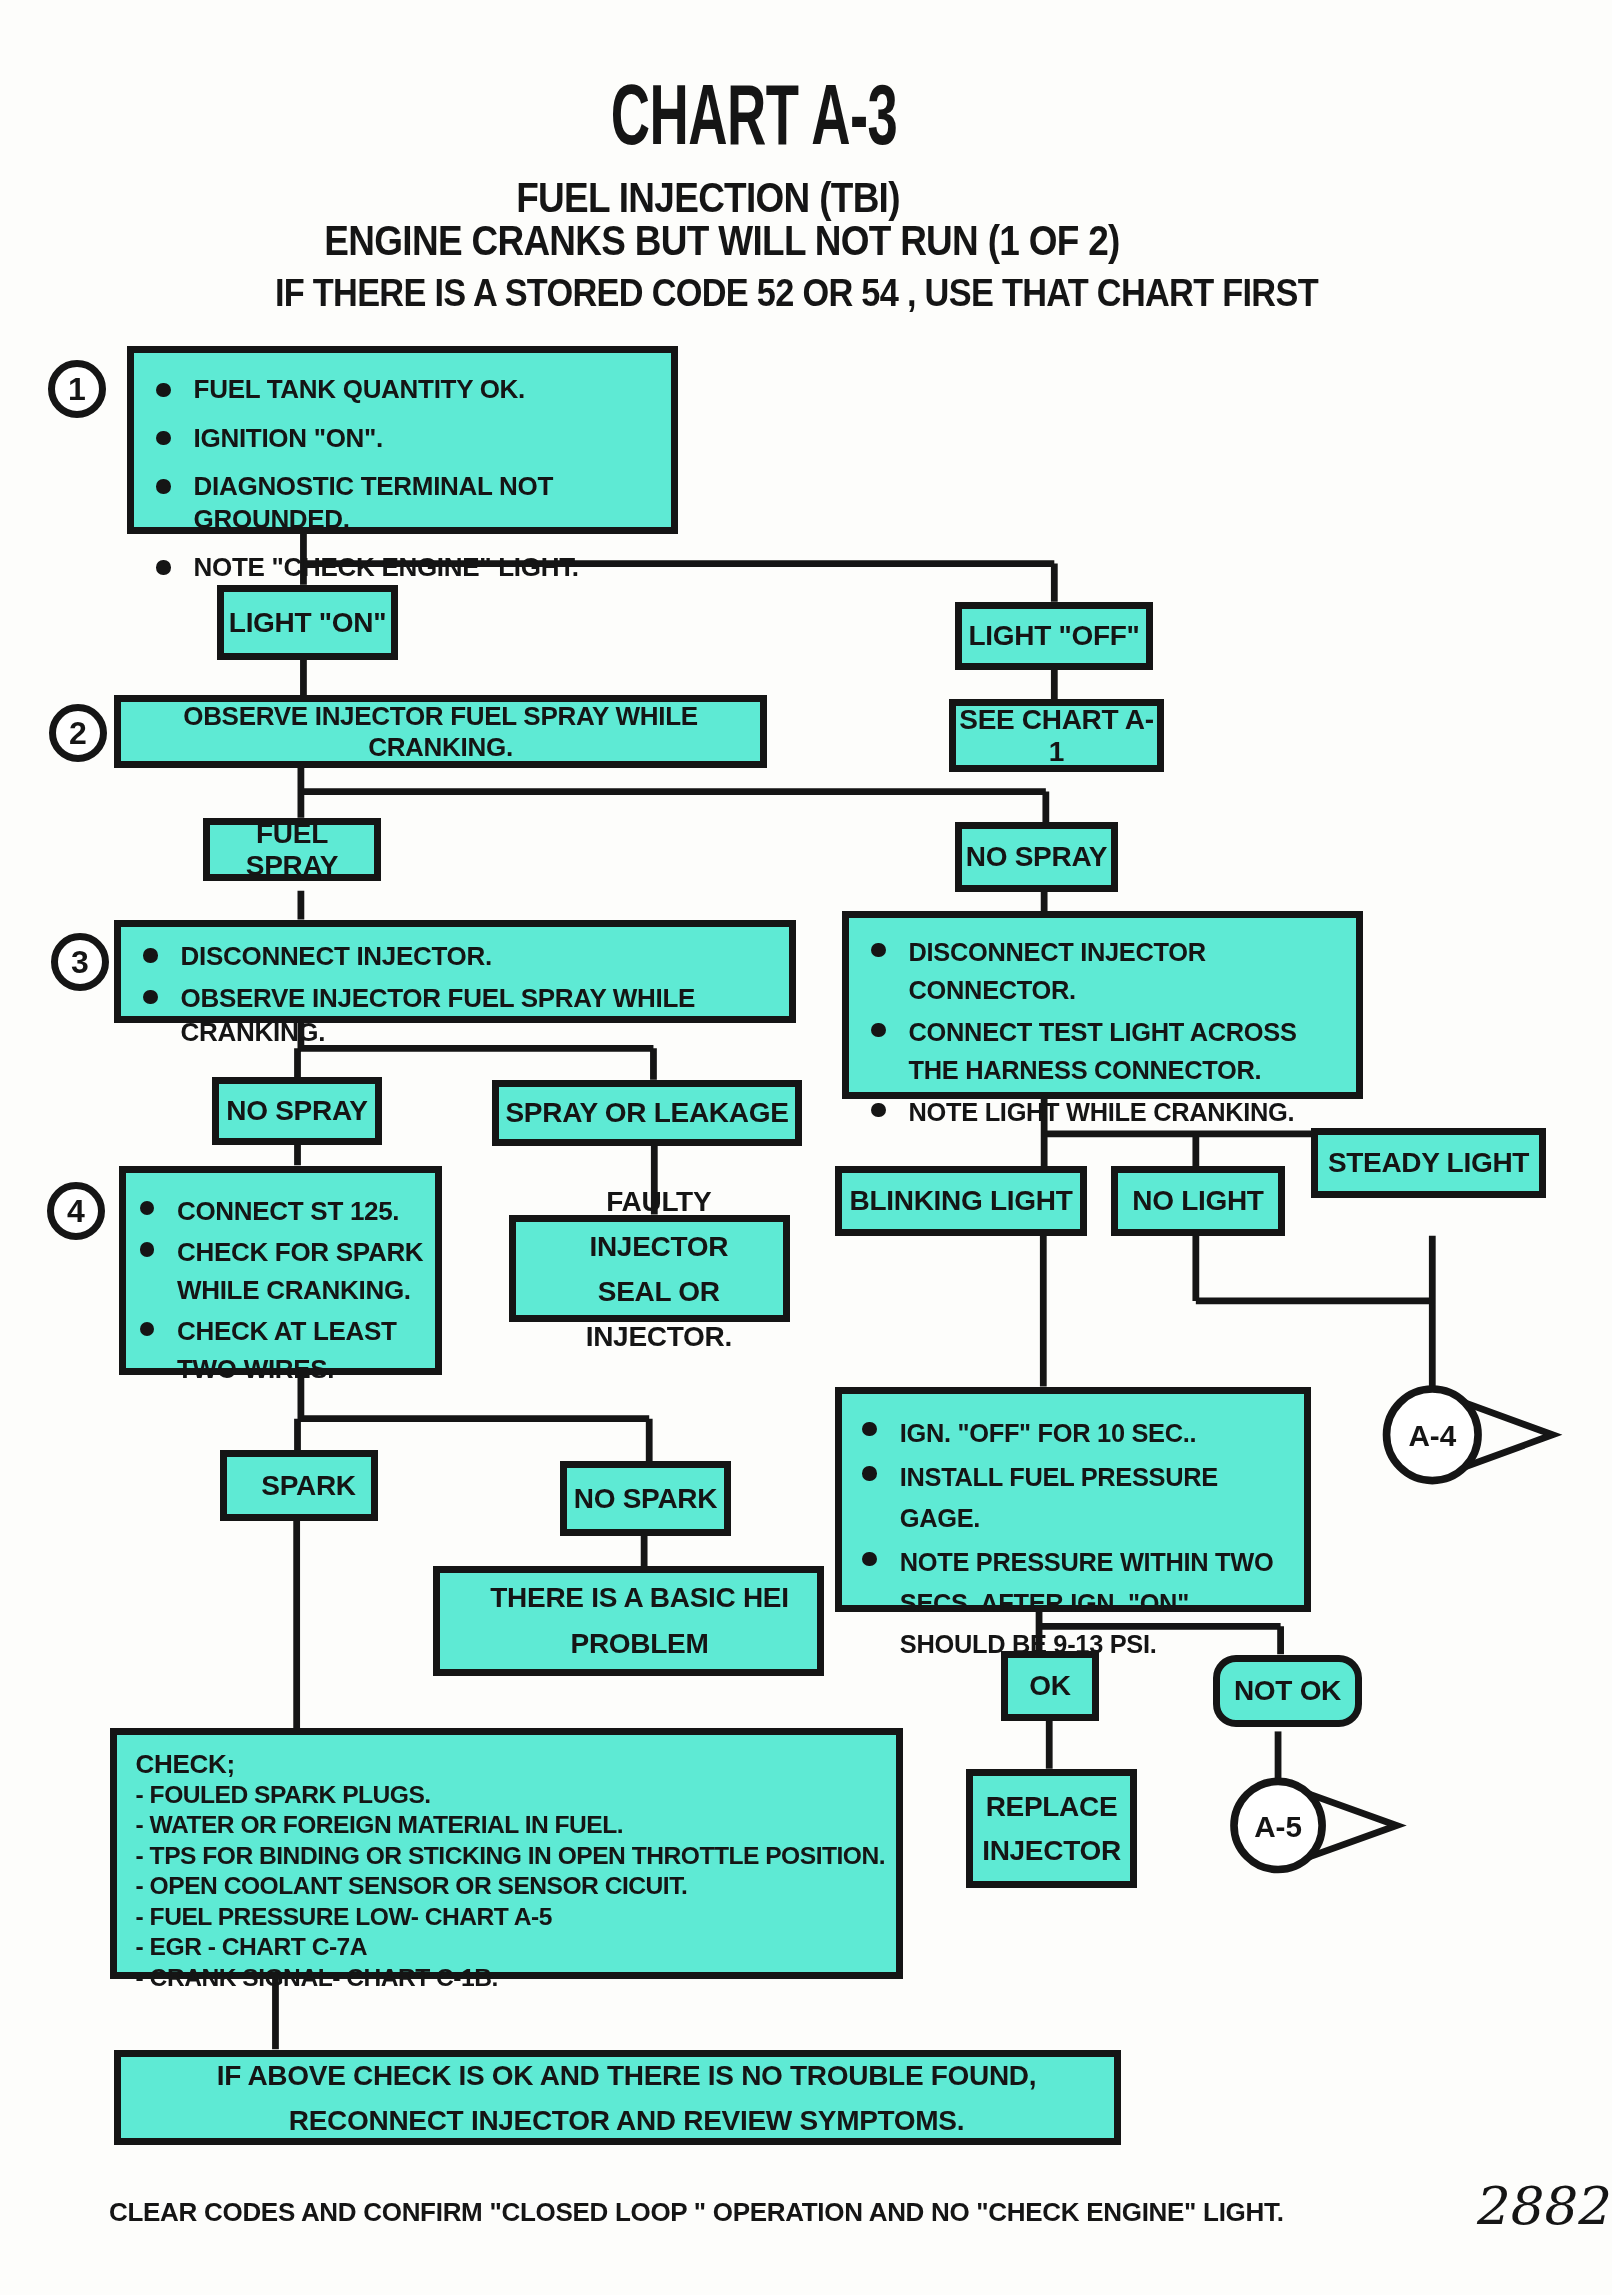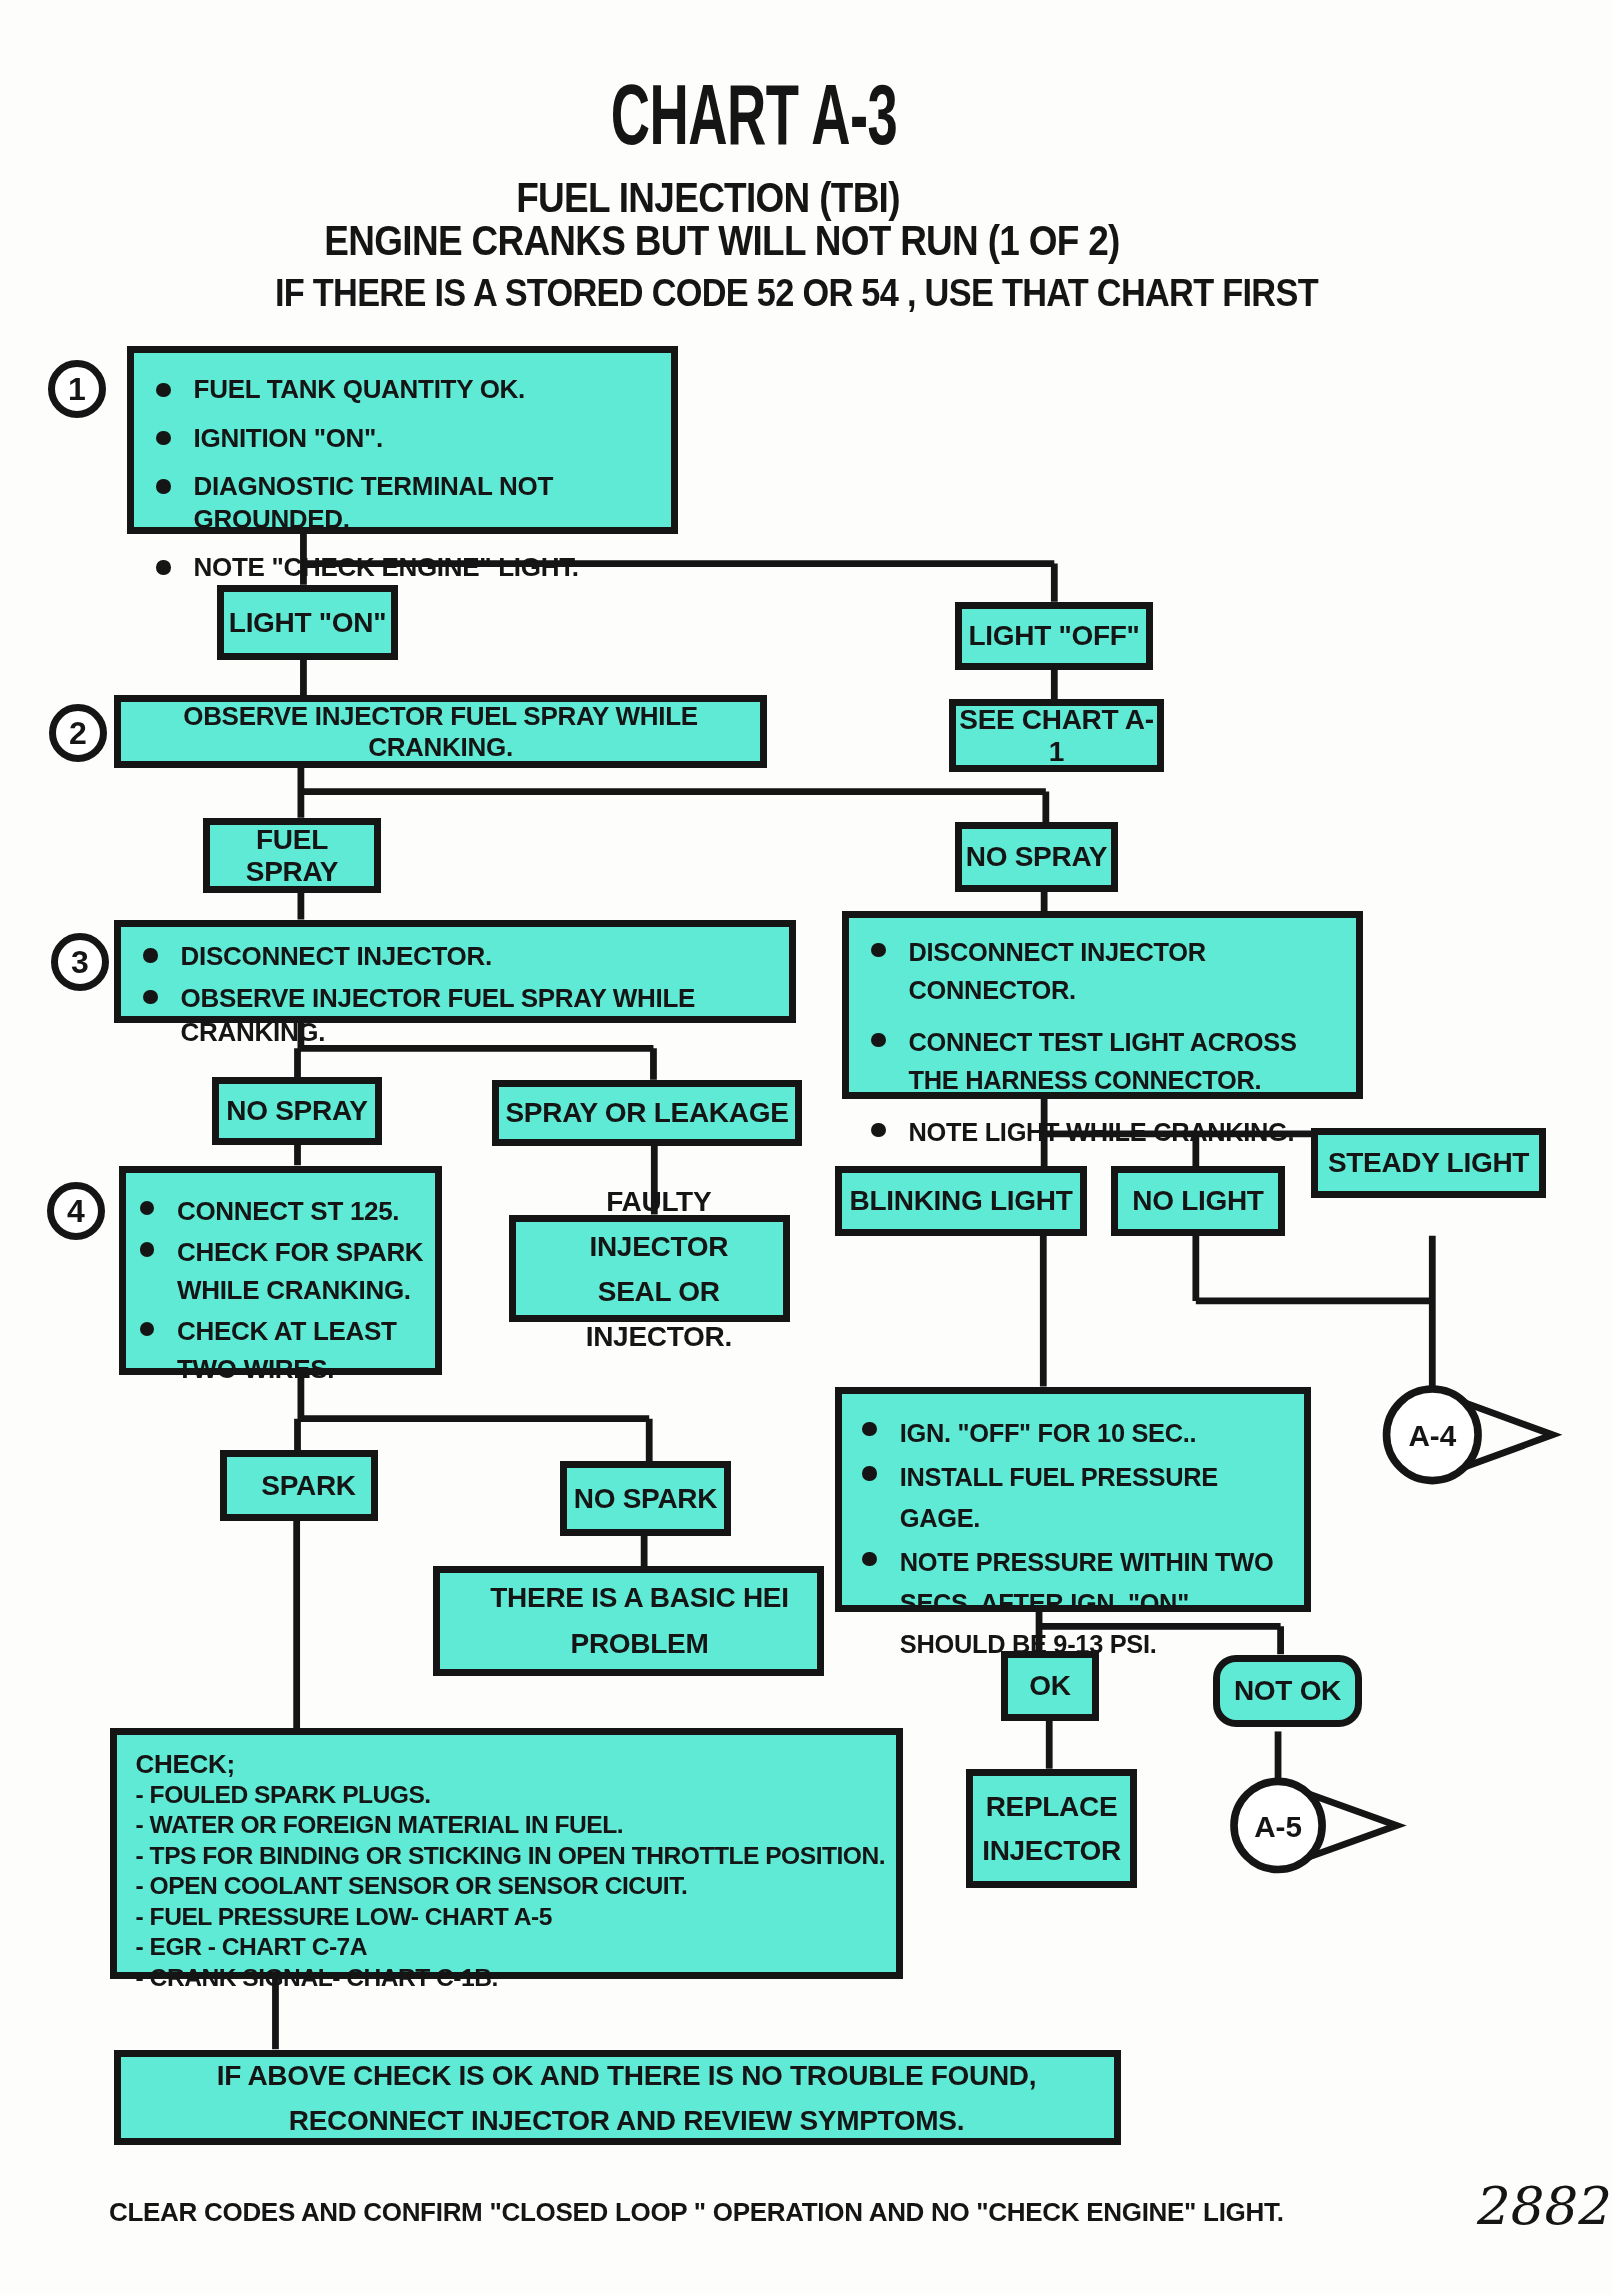--- a/index.html
+++ b/index.html
@@ -11,21 +11,21 @@
   .t2{font-size:42px;transform:scaleX(0.88);}
   .t3{font-size:39px;transform:scaleX(0.88);}
   .box{position:absolute;border:7.6px solid #151515;background:#5eead4;box-sizing:border-box;}
   .label{display:flex;align-items:center;justify-content:center;font-size:28px;letter-spacing:-0.3px;text-align:center;}
   .blist{display:flex;flex-direction:column;}
   .brow{display:flex;align-items:flex-start;}
   .dot{width:14.4px;height:14.4px;border-radius:50%;background:#151515;flex:0 0 14.4px;margin:9.3px 23px 0 10.2px;}
   .btext{letter-spacing:-0.3px;}
   .b1 .btext{font-size:26px;line-height:33px;} .b1 .blist{gap:15.3px;} .b1{padding:20.3px 12px 0 12px;}
   .b3 .btext{font-size:26px;line-height:34px;} .b3 .blist{gap:7.6px;} .b3{padding:12px 12px 0 12px;}
-  .bh .btext{font-size:25.4px;line-height:38px;} .bh .blist{gap:14px;justify-content:flex-end;} .bh{padding:15.3px 8.5px 0 12px;}
+  .bh .btext{font-size:25.4px;line-height:38px;} .bh .blist{gap:4px;justify-content:flex-end;} .bh{padding:15.3px 8.5px 0 12px;}
   .b4 .btext{font-size:26px;line-height:38px;} .b4 .blist{gap:3.4px;} .b4{padding:18.6px 5.1px 0 3.4px;}
   .bi .btext{font-size:25.4px;line-height:41px;} .bi .blist{gap:3.4px;} .bi{padding:18.6px 6.8px 0 10.2px;}
   .plain{display:flex;flex-direction:column;justify-content:center;text-align:center;}
   .plain .pline{letter-spacing:-0.3px;}
   .faulty .pline{font-size:28px;line-height:45px;padding-left:18.6px;}
   .hei .pline{font-size:28px;line-height:46px;padding-left:22px;}
   .replace .pline{font-size:28px;line-height:44px;}
   .reconnect .pline{font-size:28px;line-height:45px;padding-left:18px;}
   .check{padding:13.6px 8.5px 0 18.6px;}
   .check-title{font-size:26px;line-height:31px;letter-spacing:-0.3px;}
@@ -122,21 +122,21 @@
       <span>LIGHT "OFF"</span>
     </div>
 
   <div class="box label" style="left:114px;top:695px;width:653px;height:73px;font-size:26px;">
       <span>OBSERVE INJECTOR FUEL SPRAY WHILE CRANKING.</span>
     </div>
   <div class="box label" style="left:949px;top:699px;width:215px;height:73px;">
       <span>SEE CHART A-1</span>
     </div>
 
-  <div class="box label" style="left:203px;top:818px;width:178px;height:75px;">
+  <div class="box label" style="left:203px;top:818px;width:178px;height:63px;">
       <span>FUEL SPRAY</span>
     </div>
   <div class="box label" style="left:955px;top:822px;width:163px;height:70px;">
       <span>NO  SPRAY</span>
     </div>
 
   <div class="box b3" style="left:114px;top:920px;width:682px;height:103px;">
     <div class="blist">
 
     <div class="brow">

